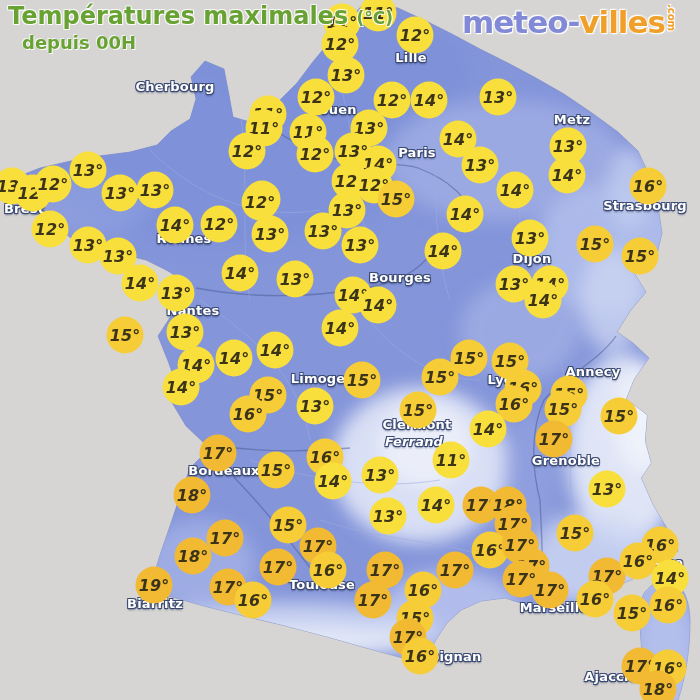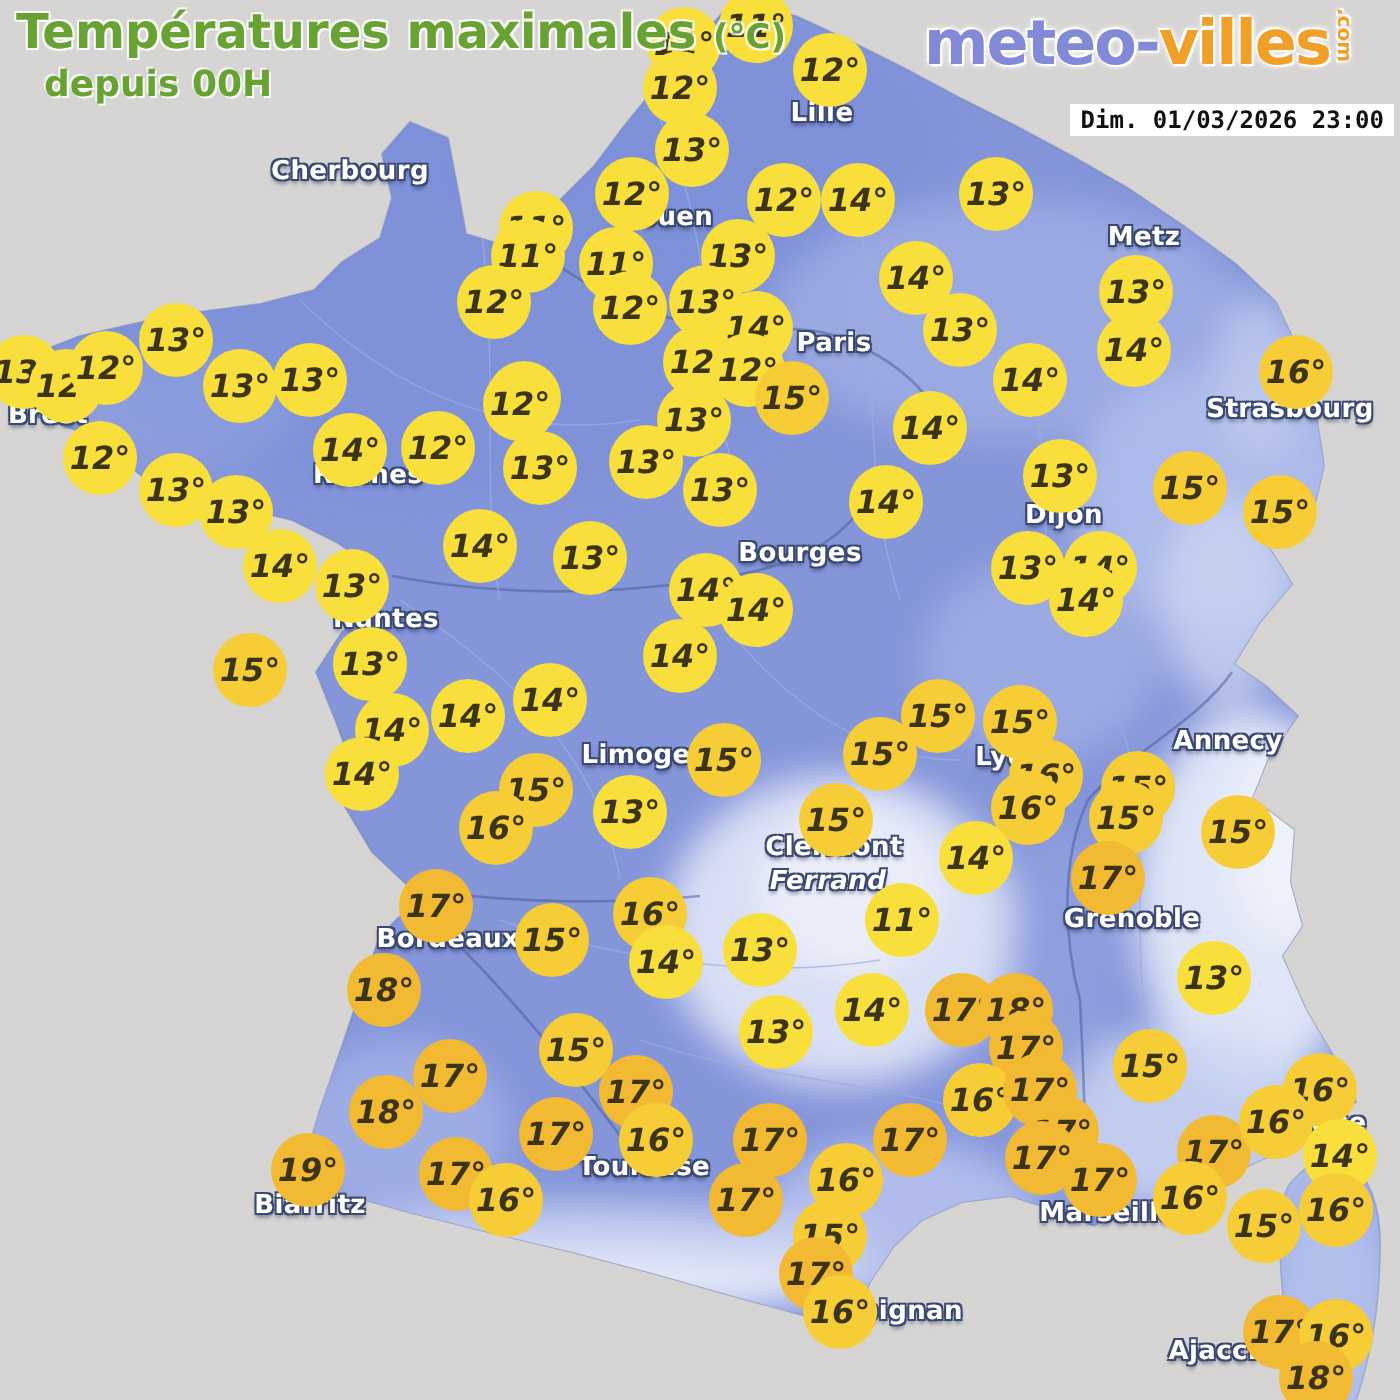--- a/index.html
+++ b/index.html
@@ -118,31 +118,31 @@
       <path d="M250,460 C310,480 380,490 440,480"></path>
       <path d="M320,520 C380,540 440,540 500,560"></path>
       <path d="M560,360 C580,420 560,480 580,540"></path>
     </g>
   </svg>
 
   <div id="cities-layer">
       <div class="city" style="left: 175px; top: 86px;">Cherbourg</div>
       <div class="city" style="left: 411px; top: 57px;">Lille</div>
       <div class="city" style="left: 333px; top: 109px;">Rouen</div>
-      <div class="city" style="left: 417px; top: 172px;">Paris</div>
+      <div class="city" style="left: 417px; top: 152px;">Paris</div>
       <div class="city" style="left: 572px; top: 119px;">Metz</div>
       <div class="city" style="left: 645px; top: 205px;">Strasbourg</div>
       <div class="city" style="left: 24px; top: 208px;">Brest</div>
       <div class="city" style="left: 184px; top: 238px;">Rennes</div>
       <div class="city" style="left: 516px; top: 258px; padding-left: 32px;">Dijon</div>
       <div class="city" style="left: 400px; top: 277px;">Bourges</div>
       <div class="city" style="left: 193px; top: 310px;">Nantes</div>
       <div class="city" style="left: 322px; top: 378px;">Limoges</div>
       <div class="city" style="left: 505px; top: 379px;">Lyon</div>
-      <div class="city" style="left: 614px; top: 371px; text-align: center;">Annecy</div>
+      <div class="city" style="left: 593px; top: 371px; text-align: center;">Annecy</div>
       <div class="city" style="left: 417px; top: 424px;">Clermont</div>
       <div class="city" style="left: 414px; top: 441px; font-style: italic;">Ferrand</div>
       <div class="city" style="left: 566px; top: 460px;">Grenoble</div>
       <div class="city" style="left: 224px; top: 470px;">Bordeaux</div>
       <div class="city" style="left: 322px; top: 584px;">Toulouse</div>
       <div class="city" style="left: 155px; top: 603px;">Biarritz</div>
       <div class="city" style="left: 554px; top: 607px;">Marseille</div>
       <div class="city" style="left: 667px; top: 562px;">Nice</div>
       <div class="city" style="left: 443px; top: 656px;">Perpignan</div>
       <div class="city" style="left: 611px; top: 676px;">Ajaccio</div>
@@ -276,15 +276,14 @@
 
   <div id="title-block">
     <div id="main-title"><span>Températures maximales</span> <span class="unit">(°C)</span></div>
     <div id="subtitle">depuis 00H</div>
   </div>
 
   <div id="logo">
     <span class="p1">meteo-</span><span class="p2">villes</span><span class="tld">.com</span>
   </div>
 
-  <div id="datetime-box">Dim. 01/03/2026 23:00</div>
 
 </div>
 
 </body></html>

